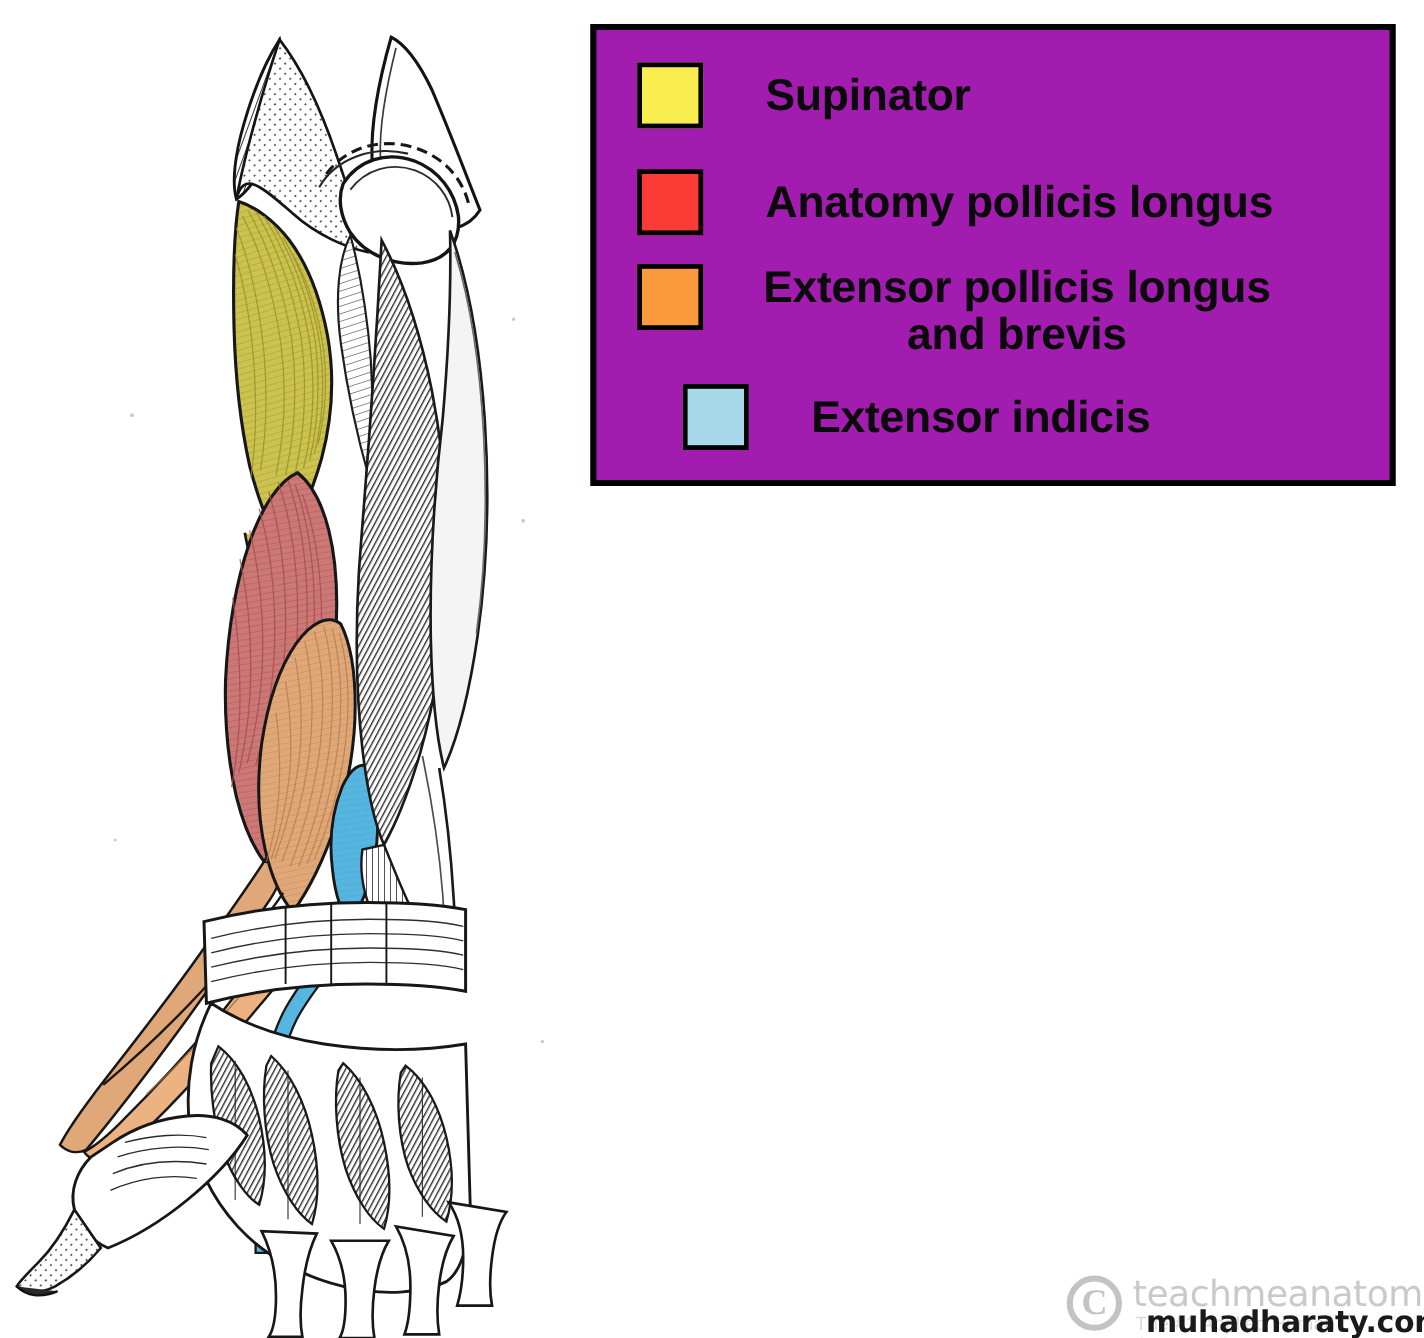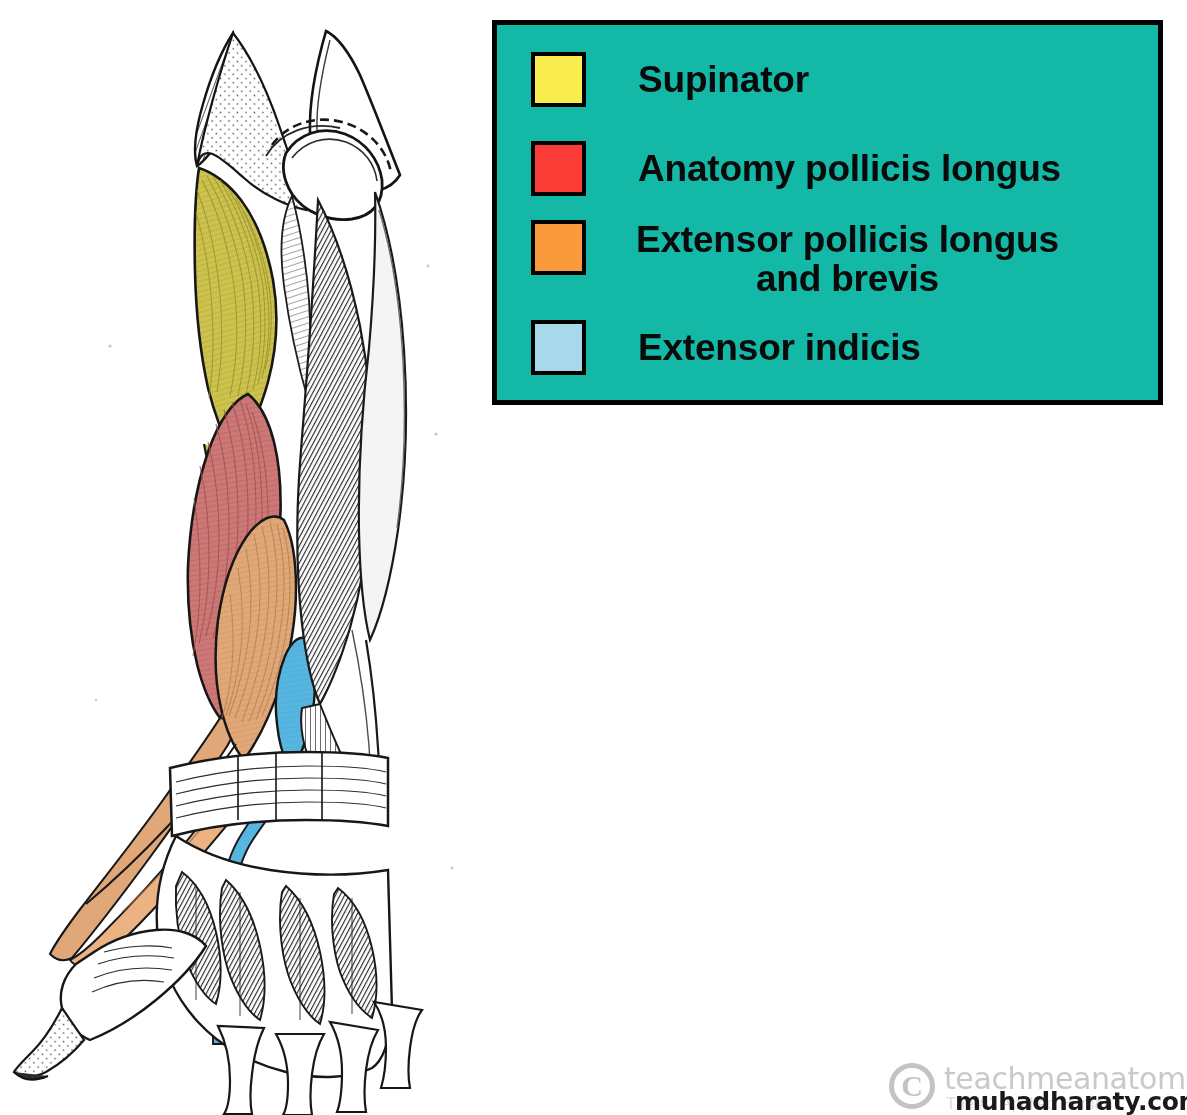--- a/index.html
+++ b/index.html
@@ -32,21 +32,21 @@
   }
 
   
   #legend-box {
     position: absolute;
     left: 492px;
     top: 20px;
     width: 671px;
     height: 385px;
     border: 5px solid #000000;
-    background: #14b8a6;
+    background: #a21caf;
     box-sizing: border-box;
   }
   .legend-row {
     position: absolute;
     display: flex;
     align-items: center;
     left: 34px;
   }
   .legend-swatch {
     width: 55px;
@@ -64,21 +64,21 @@
     white-space: pre-line;
     letter-spacing: -0.2px;
   }
   .legend-label.two-line {
     text-align: center;
     margin-left: 50px;
   }
   #legend-row-0 { top: 27px; }
   #legend-row-1 { top: 116px; }
   #legend-row-2 { top: 195px; align-items: flex-start; }
-  #legend-row-3 { top: 295px; }
+  #legend-row-3 { top: 295px; margin-left: 38px; }
 
   
   #watermark-tma {
     position: absolute;
     left: 889px;
     top: 1055px;
     width: 290px;
     height: 60px;
   }
   #tma-copyright {

